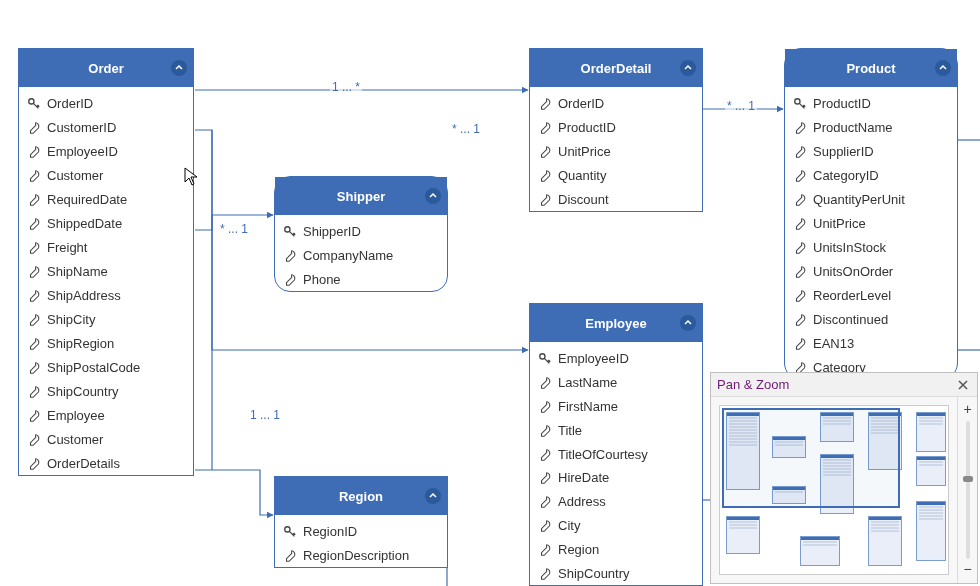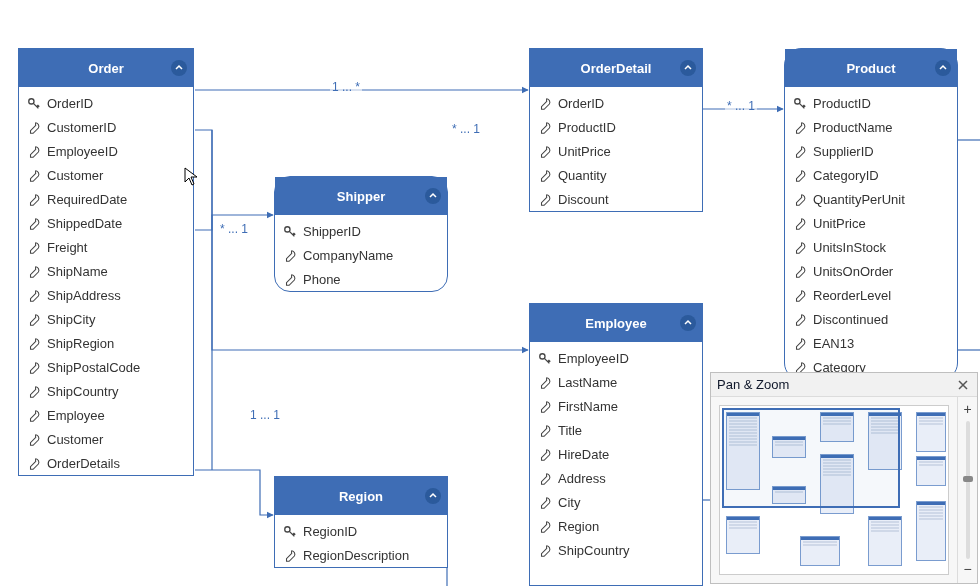--- a/index.html
+++ b/index.html
@@ -113,21 +113,21 @@
     background: #f7f7f7;
     display: flex;
     flex-direction: column;
   }
   .panzoom-header {
     height: 24px;
     display: flex;
     align-items: center;
     padding: 0 6px;
     font-size: 13px;
-    color: #0f172a;
+    color: #701a75;
     border-bottom: 1px solid #dcdcdc;
     background: #f1f1f1;
   }
   .panzoom-header .title { flex: 1; }
   .panzoom-header .close {
     width: 16px; height: 16px;
     display: flex; align-items: center; justify-content: center;
     cursor: pointer;
     color: #555;
   }
@@ -610,20 +610,28 @@
           </span>
           <span>FirstName</span>
         </div>
         <div class="field">
           <span class="icon">
             <svg viewBox="0 0 16 16">
               <path d="M10 2 a4 4 0 0 1 3 6 L7 14 L4 14 L4 11 L10 5 a4 4 0 0 1 0 -3 Z" fill="none" stroke="#444" stroke-width="1.2"></path>
             </svg>
           </span>
           <span>Title</span>
+        </div>
+        <div class="field">
+          <span class="icon">
+            <svg viewBox="0 0 16 16">
+              <path d="M10 2 a4 4 0 0 1 3 6 L7 14 L4 14 L4 11 L10 5 a4 4 0 0 1 0 -3 Z" fill="none" stroke="#444" stroke-width="1.2"></path>
+            </svg>
+          </span>
+          <span>TitleOfCourtesy</span>
         </div>
         <div class="field">
           <span class="icon">
             <svg viewBox="0 0 16 16">
               <path d="M10 2 a4 4 0 0 1 3 6 L7 14 L4 14 L4 11 L10 5 a4 4 0 0 1 0 -3 Z" fill="none" stroke="#444" stroke-width="1.2"></path>
             </svg>
           </span>
           <span>HireDate</span>
         </div>
         <div class="field">

